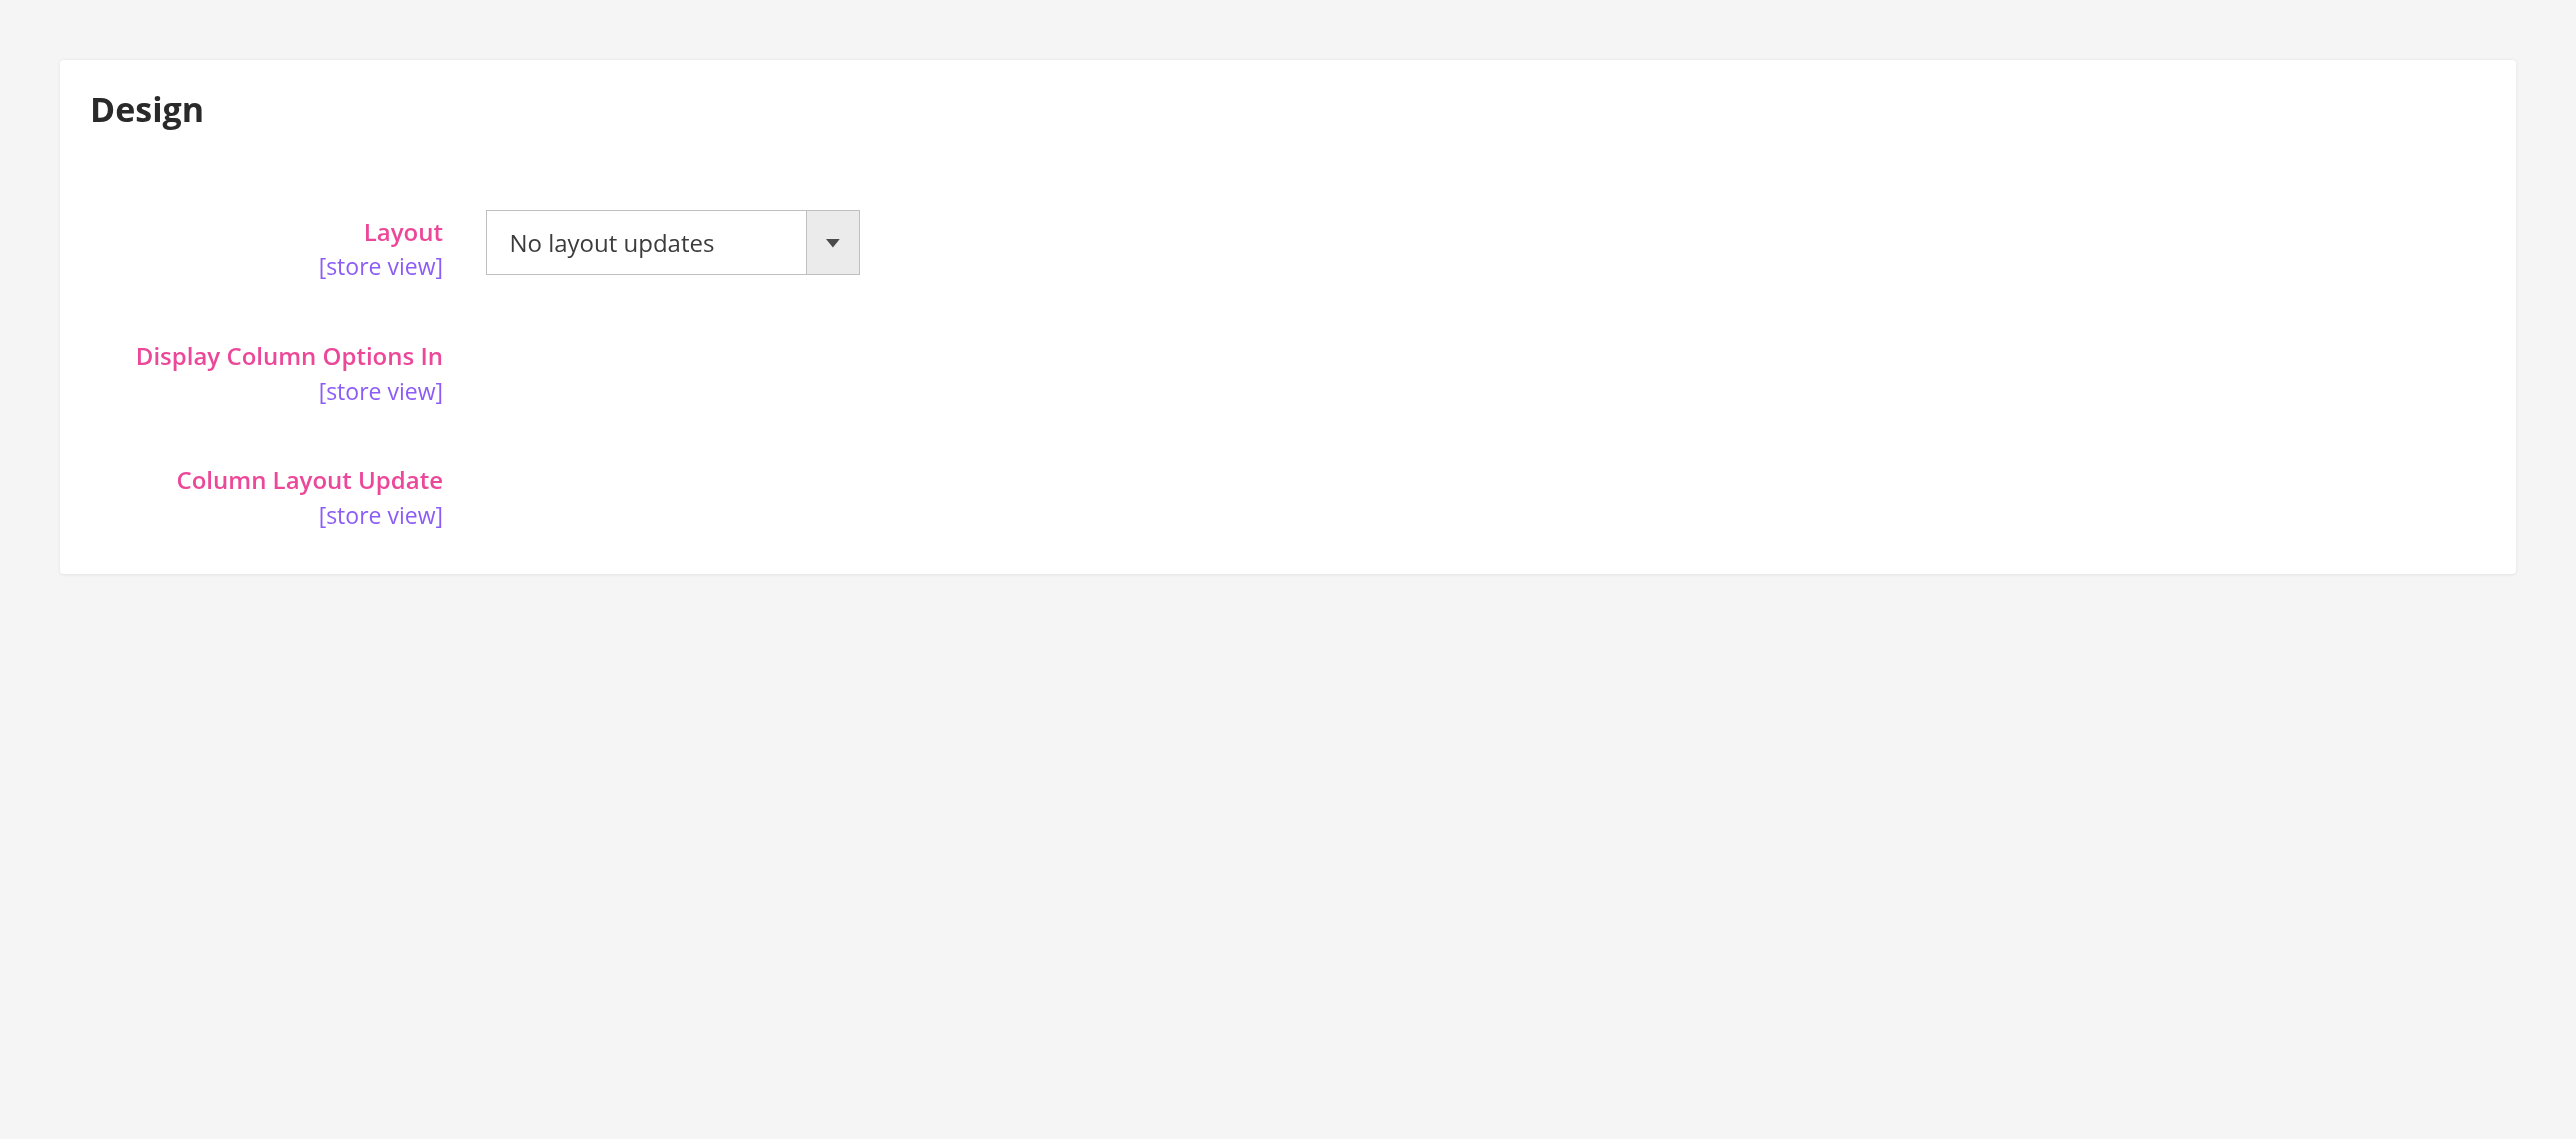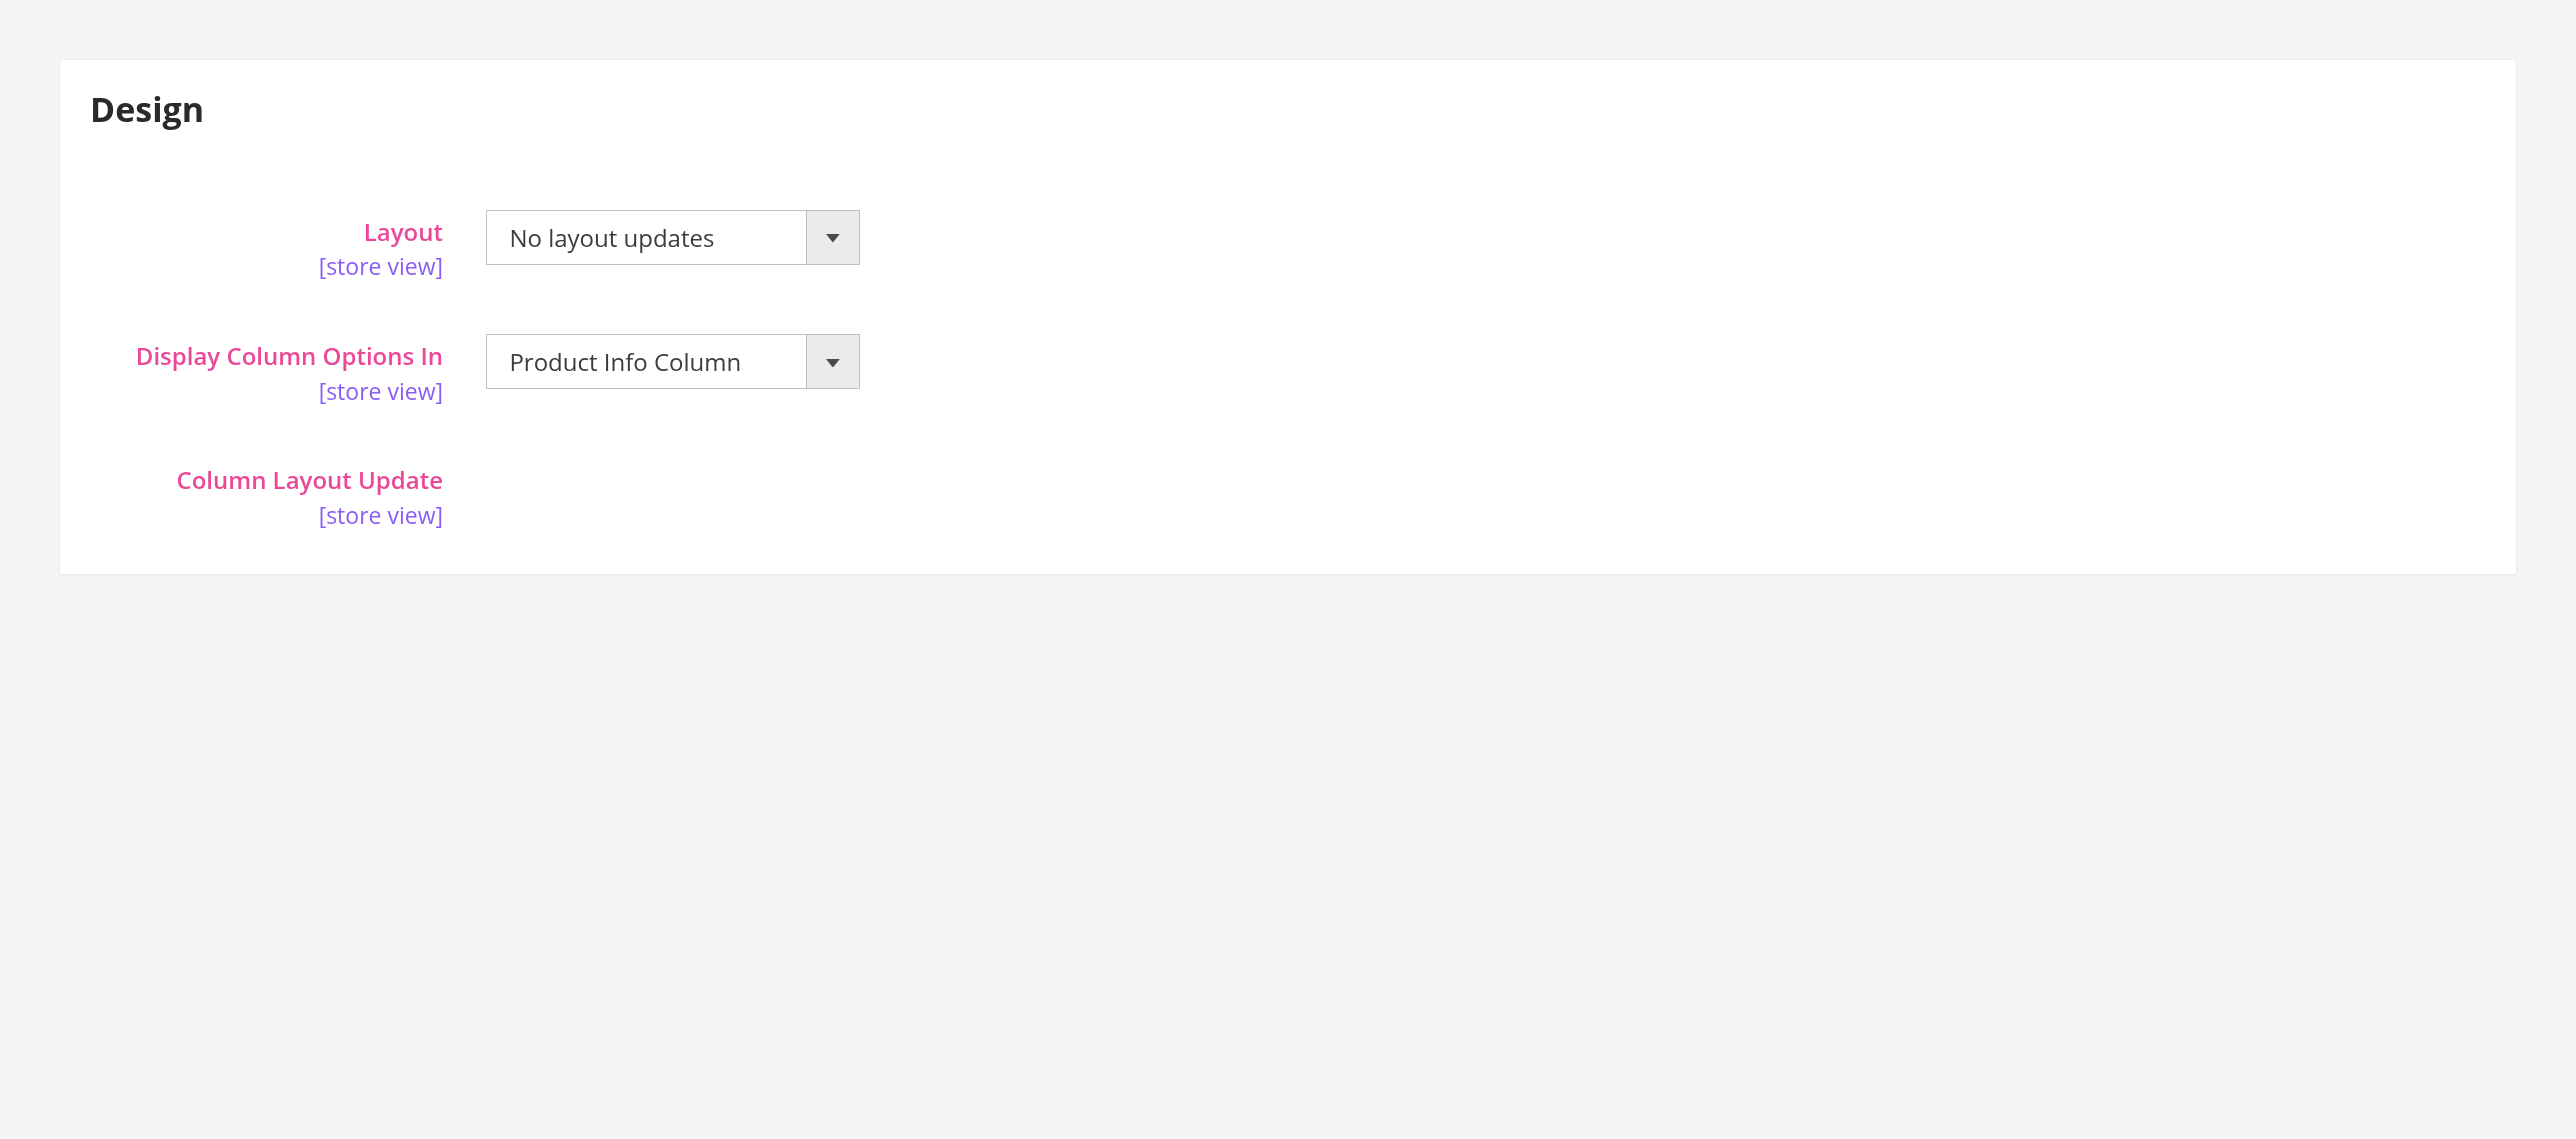--- a/index.html
+++ b/index.html
@@ -51,21 +51,21 @@
       font-weight: 400;
       color: #8b5cf6;
       display: block;
       margin-top: 3.4px;
     }
     .select-wrap {
       display: inline-flex;
       align-items: stretch;
       border: 0.9px solid #bfbfbf;
       background: #fff;
-      height: 55px;
+      height: 65px;
     }
     .select-value {
       padding: 0 22.4px;
       font-size: 24px;
       color: #3c3c3c;
       font-weight: 400;
       display: flex;
       align-items: center;
       white-space: nowrap;
     }
@@ -109,30 +109,20 @@
         </span>
       </span>
     </div>
   </div>
 
   <div class="field-row">
     <div class="field-label-wrap">
       <span class="field-label">Display Column Options In</span>
       <span class="field-scope">[store view]</span>
     </div>
-    <div class="select-wrap">
-      <span class="select-value w-options">Product Info Column</span>
-      <span class="select-toggle">
-        <span>
-          <svg viewBox="0 0 16 10">
-              <polygon points="0,0 16,0 8,10" fill="#4a4a4a"></polygon>
-            </svg>
-        </span>
-      </span>
-    </div>
   </div>
 
   <div class="field-row">
     <div class="field-label-wrap">
       <span class="field-label">Column Layout Update</span>
       <span class="field-scope">[store view]</span>
     </div>
   </div>
 
 </div>

